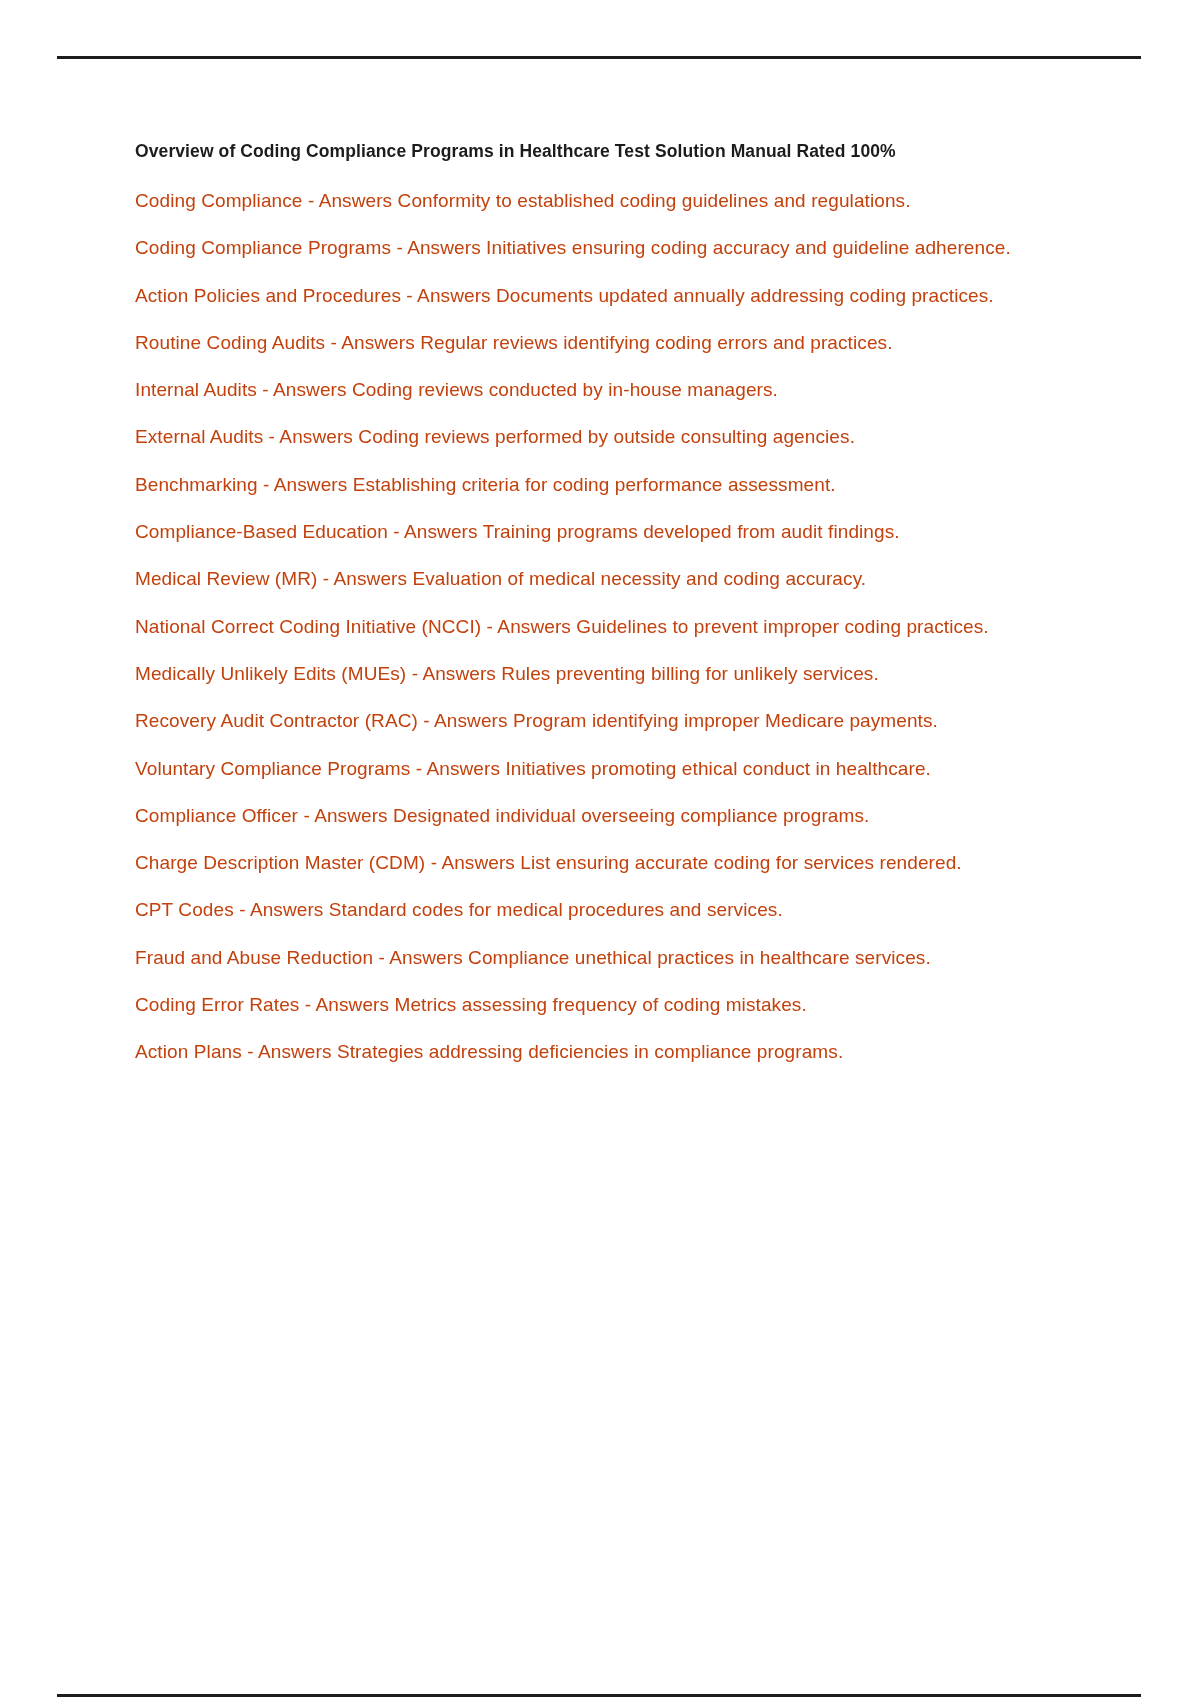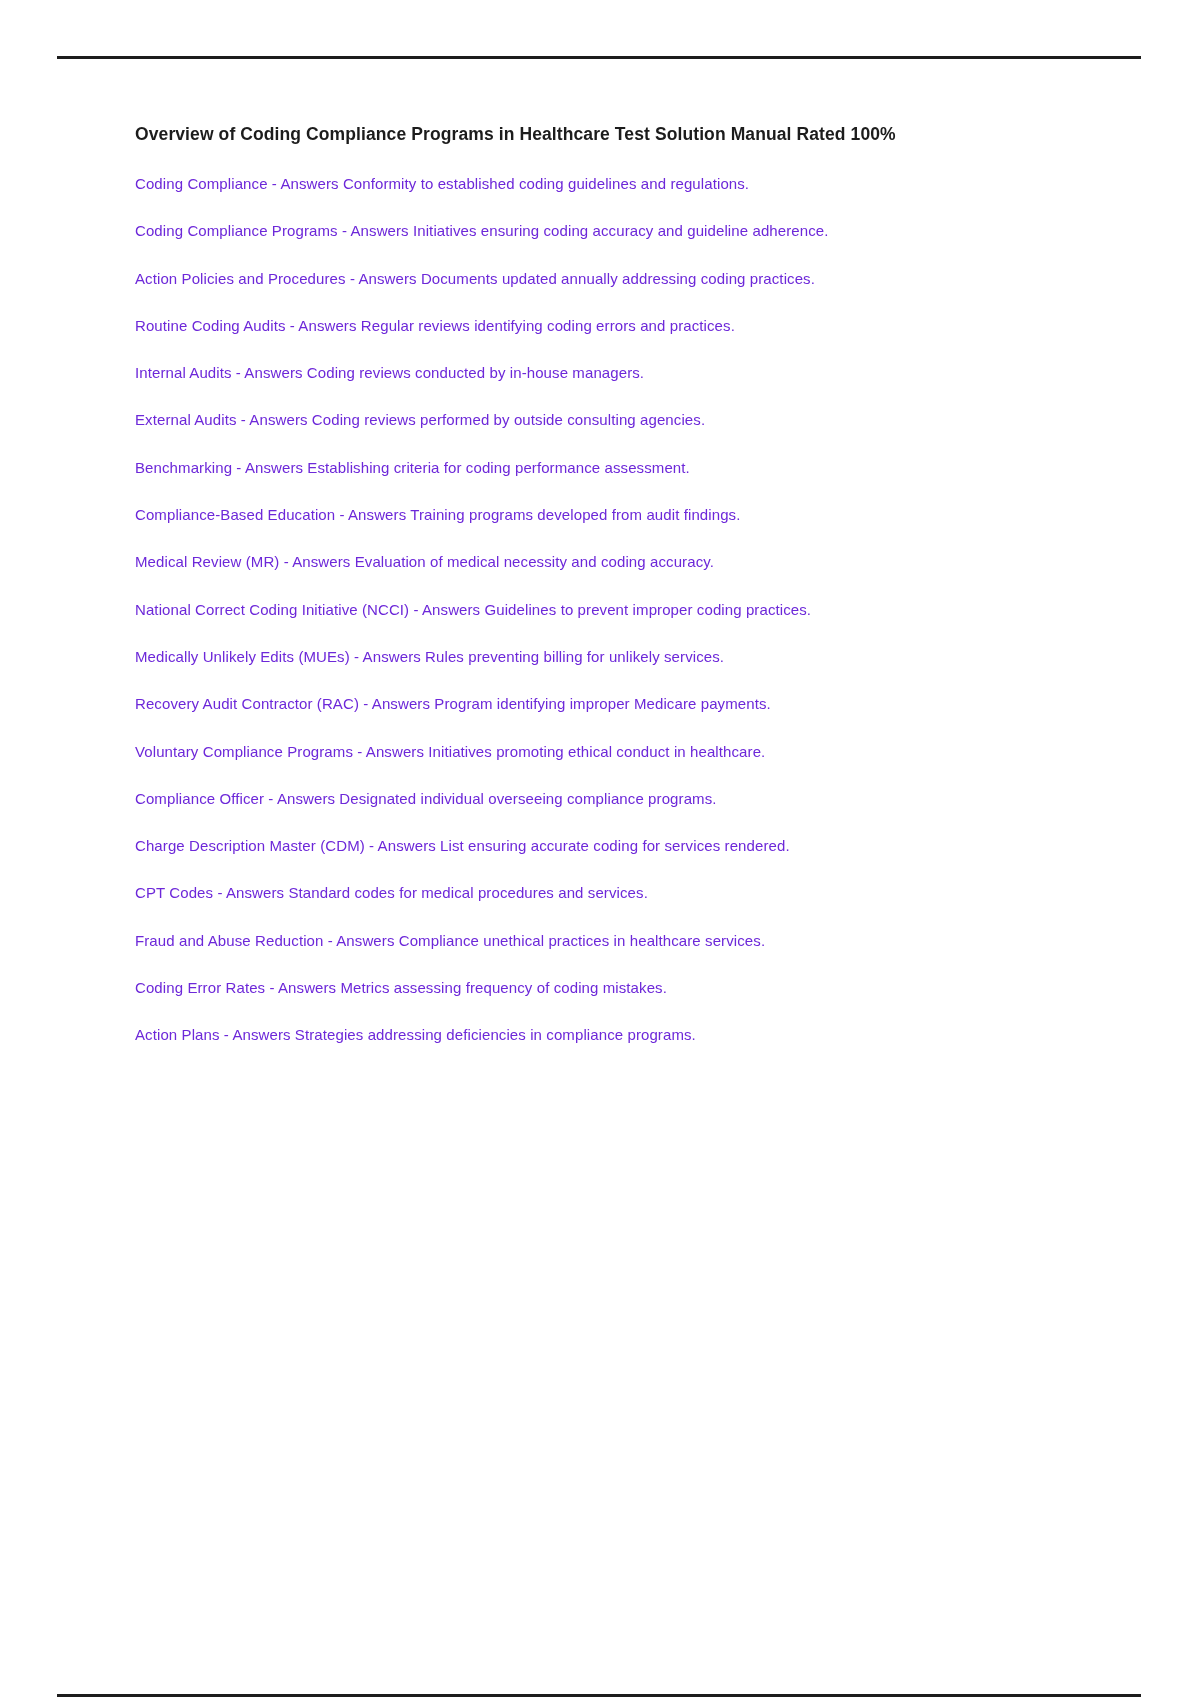--- a/index.html
+++ b/index.html
@@ -19,35 +19,35 @@
     left: 57px;
     width: 1084px;
     height: 3px;
     background: #1d1d1d;
   }
   .rule.top { top: 56px; }
   .rule.bottom { top: 1694px; }
   .content {
     position: absolute;
     left: 135px;
-    top: 122px;
+    top: 139px;
     width: 945px;
   }
   .doc-title {
     font-size: 17.5px;
     font-weight: bold;
     color: #1c1c1c;
     line-height: 24px;
     margin: 0 0 26px 0;
     letter-spacing: 0.1px;
   }
   .para {
-    font-size: 15px;
+    font-size: 19px;
     font-weight: normal;
-    color: #6d28d9;
+    color: #c2410c;
     line-height: 24px;
     margin: 0 0 23.3px 0;
     letter-spacing: 0.1px;
   }
 </style>
 </head>
 <body>
 
 <div class="page">
 

